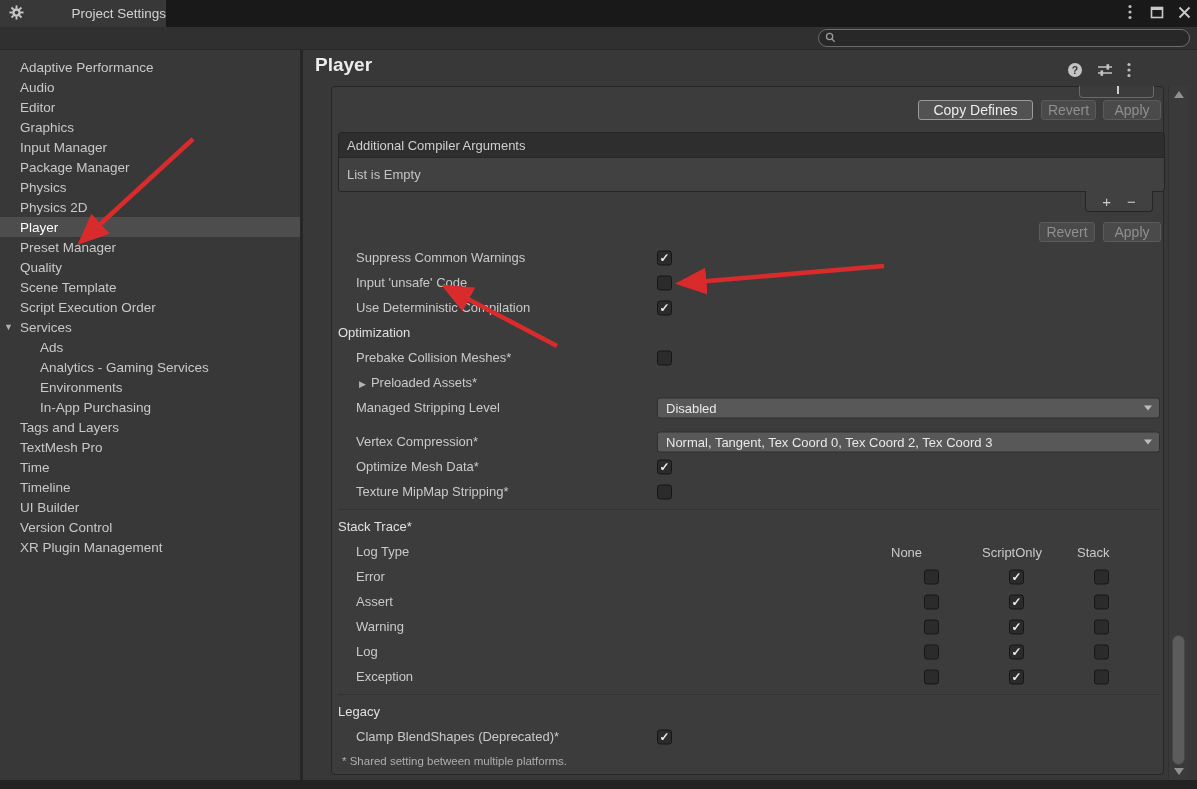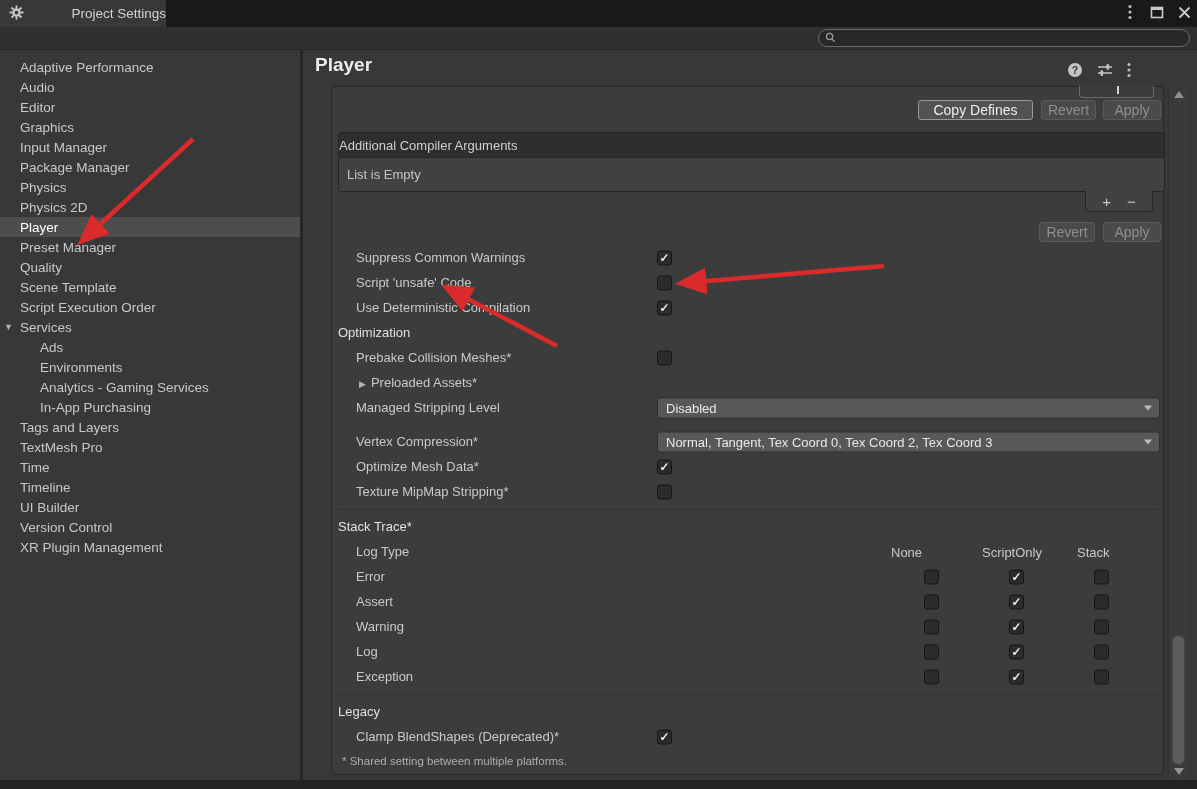--- a/index.html
+++ b/index.html
@@ -38,21 +38,21 @@
   .btn.primary { background:#525252; border-color:#9a9a9a; color:#ededed; }
   .defrow { position:absolute; left:0; top:13px; width:829px; height:20px; }
   .defrow .b-copy { position:absolute; left:586px; width:115px; }
   .defrow .b-rev  { position:absolute; left:709px; width:55px; }
   .defrow .b-app  { position:absolute; left:771px; width:58px; }
   .listrow { position:absolute; left:0; top:135px; width:829px; height:20px; }
   .listrow .b-rev { position:absolute; left:707px; width:56px; }
   .listrow .b-app { position:absolute; left:771px; width:58px; }
 
   .aca { position:absolute; left:6px; top:45px; width:827px; border:1px solid #262626; border-radius:3px; }
-  .aca-head { height:25px; background:#2e2e2e; color:#cfcfcf; font-size:13px; display:flex; align-items:center; padding-left:0; border-bottom:1px solid #262626; border-radius:3px 3px 0 0; }
+  .aca-head { height:25px; background:#2e2e2e; color:#cfcfcf; font-size:13px; display:flex; align-items:center; padding-left:8px; border-bottom:1px solid #262626; border-radius:3px 3px 0 0; }
   .aca-body { height:33px; background:#414141; color:#c4c4c4; font-size:13px; display:flex; align-items:center; padding-left:8px; border-radius:0 0 3px 3px; }
   .aca-foot { position:absolute; left:753px; top:104px; width:68px; height:21px; background:#414141; border:1px solid #262626; border-top:none; border-radius:0 0 4px 4px; display:flex; align-items:center; justify-content:space-evenly; color:#cccccc; font-size:15px; }
   .aca-foot span { cursor:default; line-height:1; }
 
   .rows { position:absolute; left:0; top:158px; width:833px; }
   .row { position:relative; height:25px; display:flex; align-items:center; color:#c9c9c9; font-size:13px; }
   .row .lbl { padding-left:24px; }
   .row.section { color:#e0e0e0; font-weight:normal; }
   .row.section .lbl { padding-left:6px; }
   .row.foldout .lbl { padding-left:27px; }
@@ -192,24 +192,24 @@
         <span>Script Execution Order</span>
       </div>
       <div class="side-item">
         <span class="tri">▼</span>
         <span>Services</span>
       </div>
       <div class="side-item ind1">
         <span>Ads</span>
       </div>
       <div class="side-item ind1">
+        <span>Analytics - Gaming Services</span>
+      </div>
+      <div class="side-item ind1">
         <span>Environments</span>
-      </div>
-      <div class="side-item ind1">
-        <span>Analytics - Gaming Services</span>
       </div>
       <div class="side-item ind1">
         <span>In-App Purchasing</span>
       </div>
       <div class="side-item">
         <span>Tags and Layers</span>
       </div>
       <div class="side-item">
         <span>TextMesh Pro</span>
       </div>
@@ -280,21 +280,21 @@
         <div class="btn b-app">Apply</div>
       </div>
 
       <div class="rows">
         <div id="settings-rows">
             <div class="row">
               <span class="lbl">Suppress Common Warnings</span>
               <div class="cb">✓</div>
             </div>
             <div class="row">
-              <span class="lbl">Script 'unsafe' Code</span>
+              <span class="lbl">Input 'unsafe' Code</span>
               <div class="cb"></div>
             </div>
             <div class="row">
               <span class="lbl">Use Deterministic Compilation</span>
               <div class="cb">✓</div>
             </div>
             <div class="row section">
               <span class="lbl">Optimization</span>
             </div>
             <div class="row">

